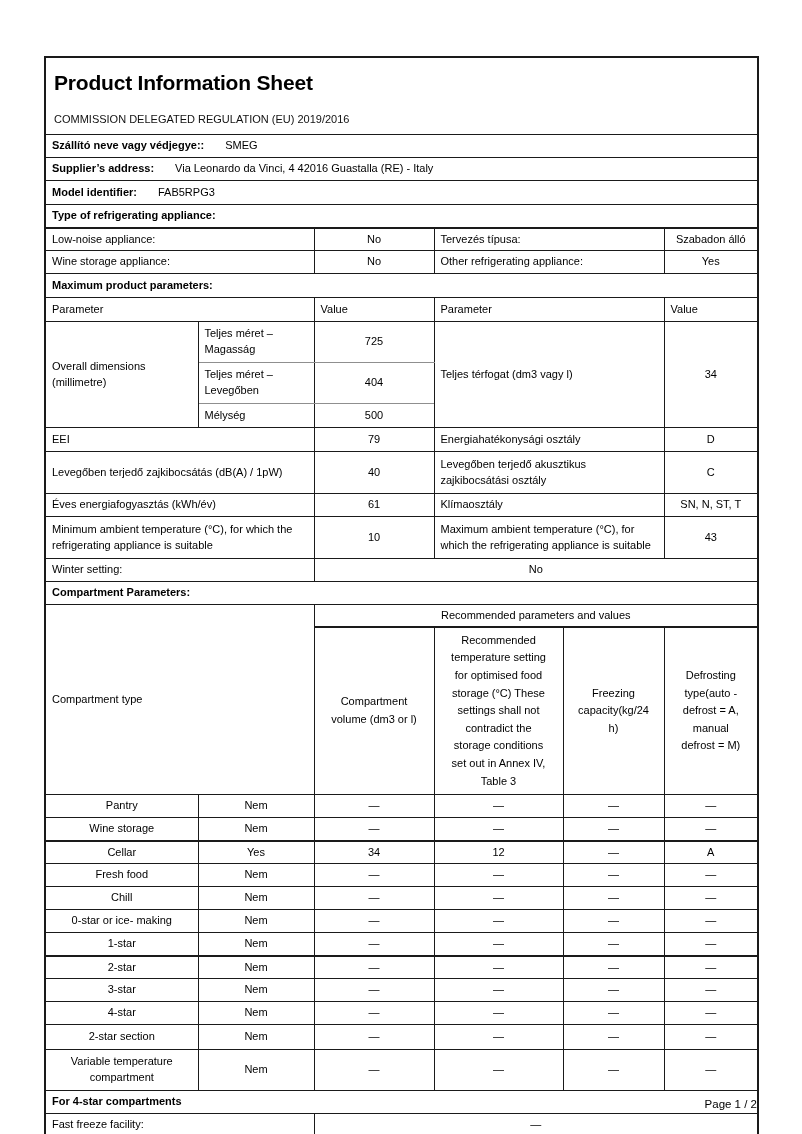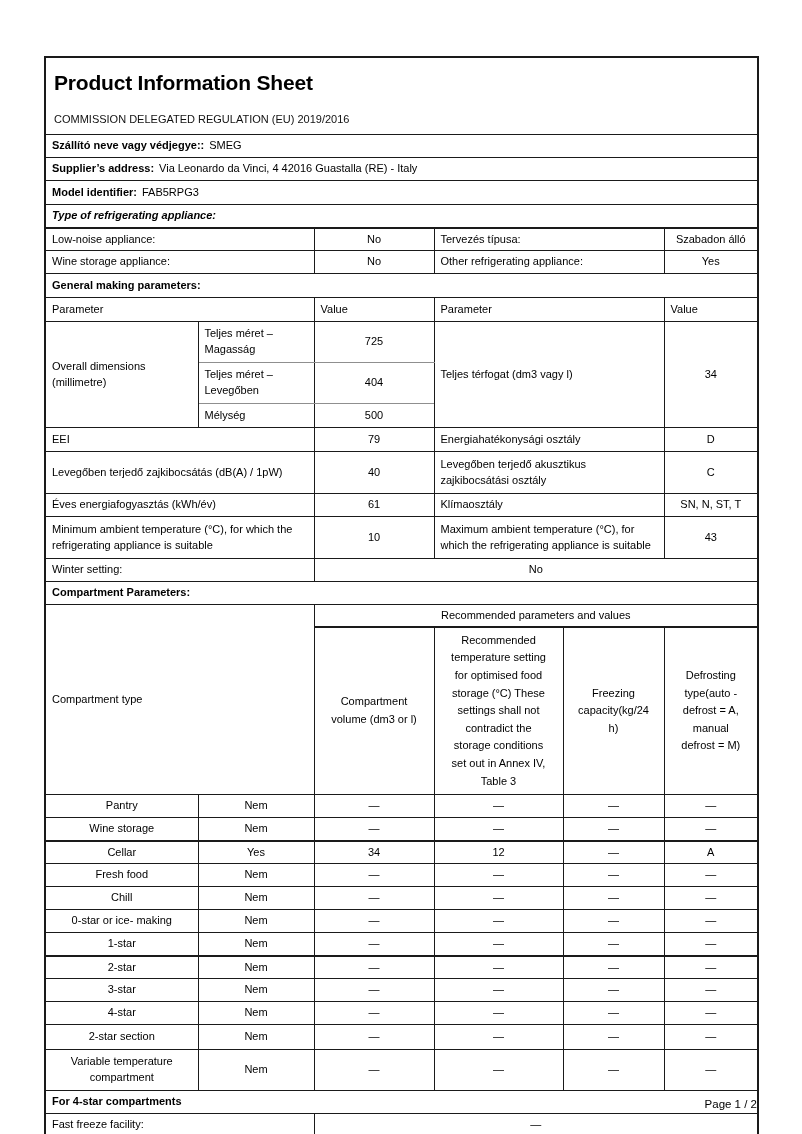--- a/index.html
+++ b/index.html
@@ -13,23 +13,23 @@
     border-collapse:collapse; table-layout:fixed;
     border:2px solid #1a1a1a; border-bottom:3px solid #1a1a1a;
   }
   td {
     border:1px solid #1a1a1a; font-size:11px; padding:2px 6px;
     vertical-align:middle; overflow:hidden; line-height:1.45;
   }
   .title-cell { vertical-align:top; padding:10px 8px 6px 8px; }
   .title { font-weight:bold; font-size:21px; letter-spacing:-0.2px; margin:0 0 14px 0; }
   .regulation { font-size:11px; color:#111; }
-  .b { font-weight:bold; margin-right:5px; }
+  .b { font-weight:bold; margin-right:21px; }
   .sec { font-weight:bold; }
-  .sec-thick { border-bottom-width:2px;font-style:italic; }
+  .sec-thick { border-bottom-width:2px; }
   .val { text-align:center; }
   .hdr { text-align:center; line-height:1.6; padding:4px 14px; }
   .group-hdr { border-bottom-width:2px; }
   .gsep { border-bottom:1px solid #8f8f8f; }
   .gtop { border-top:1px solid #8f8f8f; }
   tr.thick-top td { border-top-width:2px; }
   .h73{height:73px}.h23{height:23px}.h24{height:24px}.h41{height:41px}
   .h42{height:42px}.h22{height:22px}.h130{height:130px}.h25{height:25px}
   .footer {
     position:absolute; top:1098px; right:45px; font-size:11.5px; color:#000;padding-left:48px;
@@ -82,21 +82,21 @@
     <td class="val">Szabadon álló</td>
   </tr>
   <tr class="h23">
     <td colspan="2">Wine storage appliance:</td>
     <td class="val">No</td>
     <td colspan="2">Other refrigerating appliance:</td>
     <td class="val">Yes</td>
   </tr>
 
   <tr class="h24">
-    <td colspan="6" class="sec">General making parameters:</td>
+    <td colspan="6" class="sec">Maximum product parameters:</td>
   </tr>
   <tr class="h24">
     <td colspan="2">Parameter</td>
     <td>Value</td>
     <td colspan="2">Parameter</td>
     <td>Value</td>
   </tr>
 
   <tr class="h41">
     <td rowspan="3">Overall dimensions (millimetre)</td>

